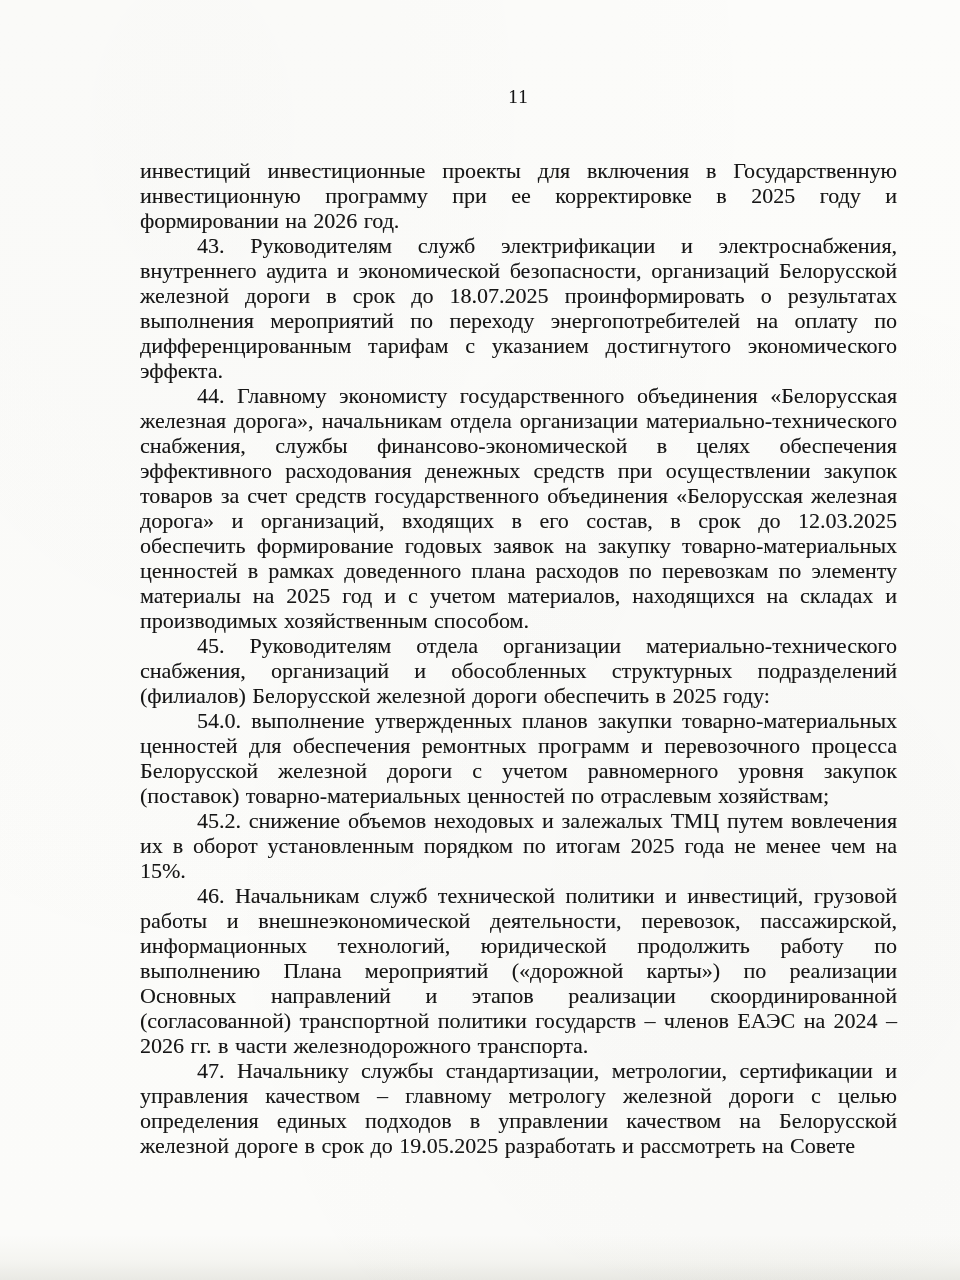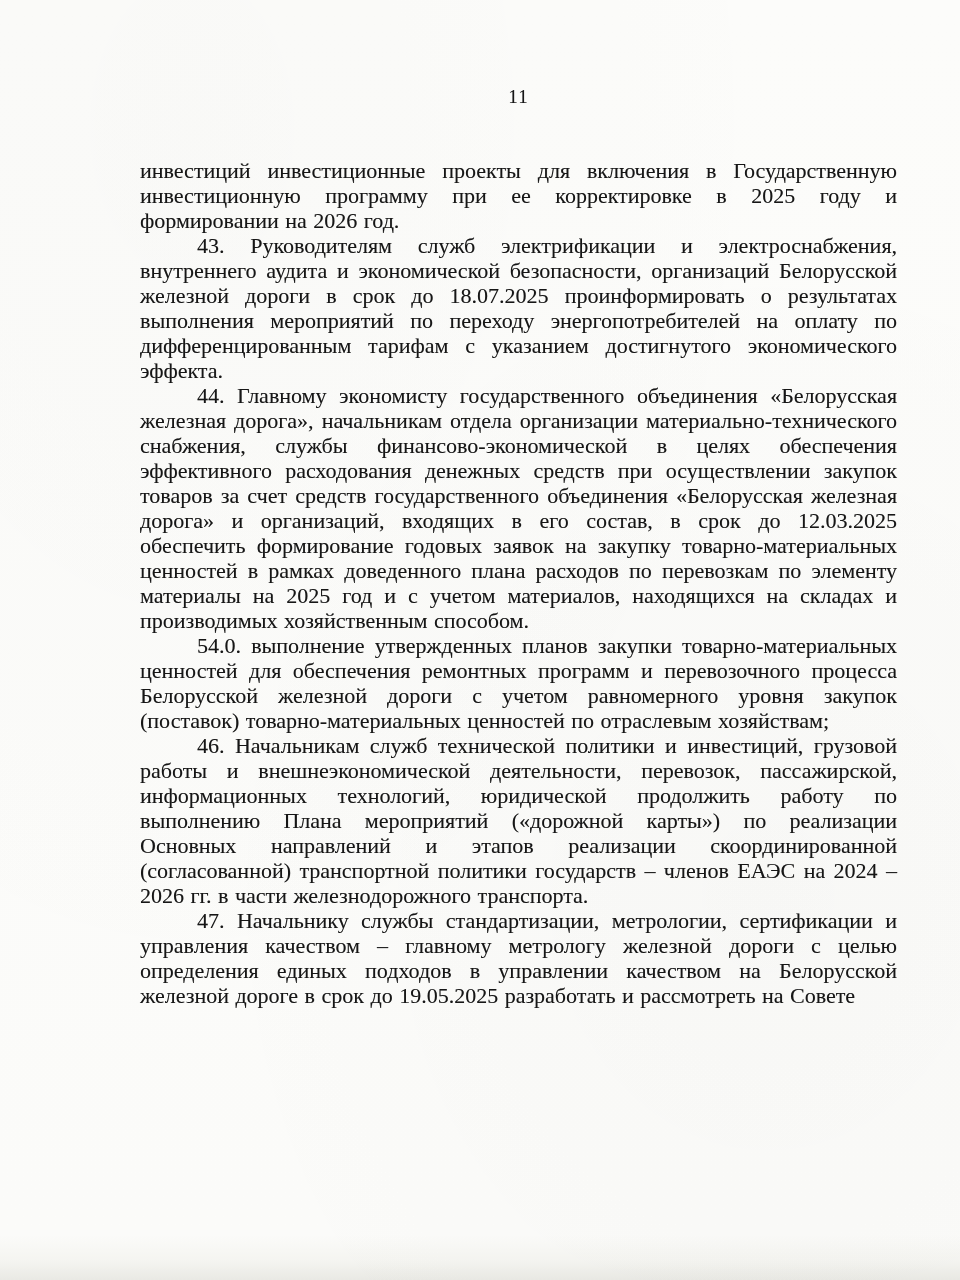--- a/index.html
+++ b/index.html
@@ -73,20 +73,22 @@
 <body>
 
 <div class="scan-page">
 
   <div class="page-number">11</div>
 
   <div class="text-block">
     <p class="para no-indent">инвестиций инвестиционные проекты для включения в Государственную инвестиционную программу при ее корректировке в 2025 году и формировании на 2026 год.</p>
     <p class="para">43. Руководителям служб электрификации и электроснабжения, внутреннего аудита и экономической безопасности, организаций Белорусской железной дороги в срок до 18.07.2025 проинформировать о результатах выполнения мероприятий по переходу энергопотребителей на оплату по дифференцированным тарифам с указанием достигнутого экономического эффекта.</p>
     <p class="para">44. Главному экономисту государственного объединения «Белорусская железная дорога», начальникам отдела организации материально-технического снабжения, службы финансово-экономической в целях обеспечения эффективного расходования денежных средств при осуществлении закупок товаров за счет средств государственного объединения «Белорусская железная дорога» и организаций, входящих в его состав, в срок до 12.03.2025 обеспечить формирование годовых заявок на закупку товарно-материальных ценностей в рамках доведенного плана расходов по перевозкам по элементу материалы на 2025 год и с учетом материалов, находящихся на складах и производимых хозяйственным способом.</p>
+    <p class="para">45. Руководителям отдела организации материально-технического снабжения, организаций и обособленных структурных подразделений (филиалов) Белорусской железной дороги обеспечить в 2025 году:</p>
     <p class="para">54.0. выполнение утвержденных планов закупки товарно-материальных ценностей для обеспечения ремонтных программ и перевозочного процесса Белорусской железной дороги с учетом равномерного уровня закупок (поставок) товарно-материальных ценностей по отраслевым хозяйствам;</p>
+    <p class="para">45.2. снижение объемов неходовых и залежалых ТМЦ путем вовлечения их в оборот установленным порядком по итогам 2025 года не менее чем на 15%.</p>
     <p class="para">46. Начальникам служб технической политики и инвестиций, грузовой работы и внешнеэкономической деятельности, перевозок, пассажирской, информационных технологий, юридической продолжить работу по выполнению Плана мероприятий («дорожной карты») по реализации Основных направлений и этапов реализации скоординированной (согласованной) транспортной политики государств – членов ЕАЭС на 2024 – 2026 гг. в части железнодорожного транспорта.</p>
     <p class="para">47. Начальнику службы стандартизации, метрологии, сертификации и управления качеством – главному метрологу железной дороги с целью определения единых подходов в управлении качеством на Белорусской железной дороге в срок до 19.05.2025 разработать и рассмотреть на Совете</p>
   </div>
 
   <div class="scan-edge-bottom"></div>
 
 </div>
 
 </body></html>

